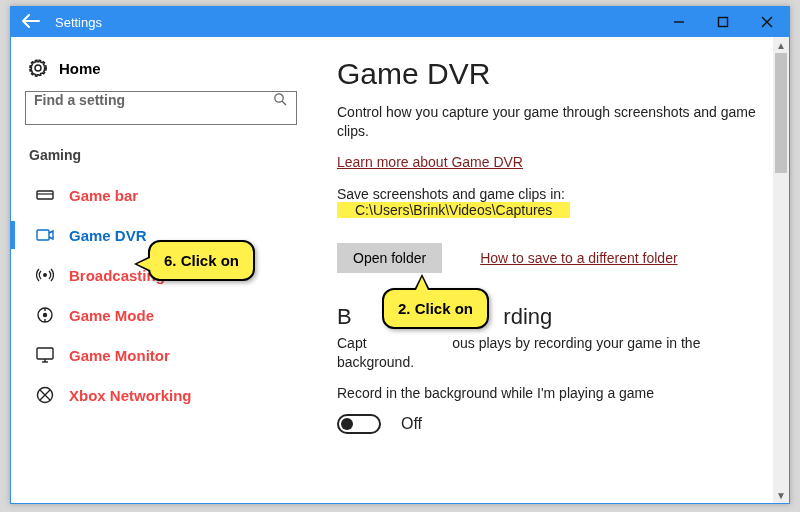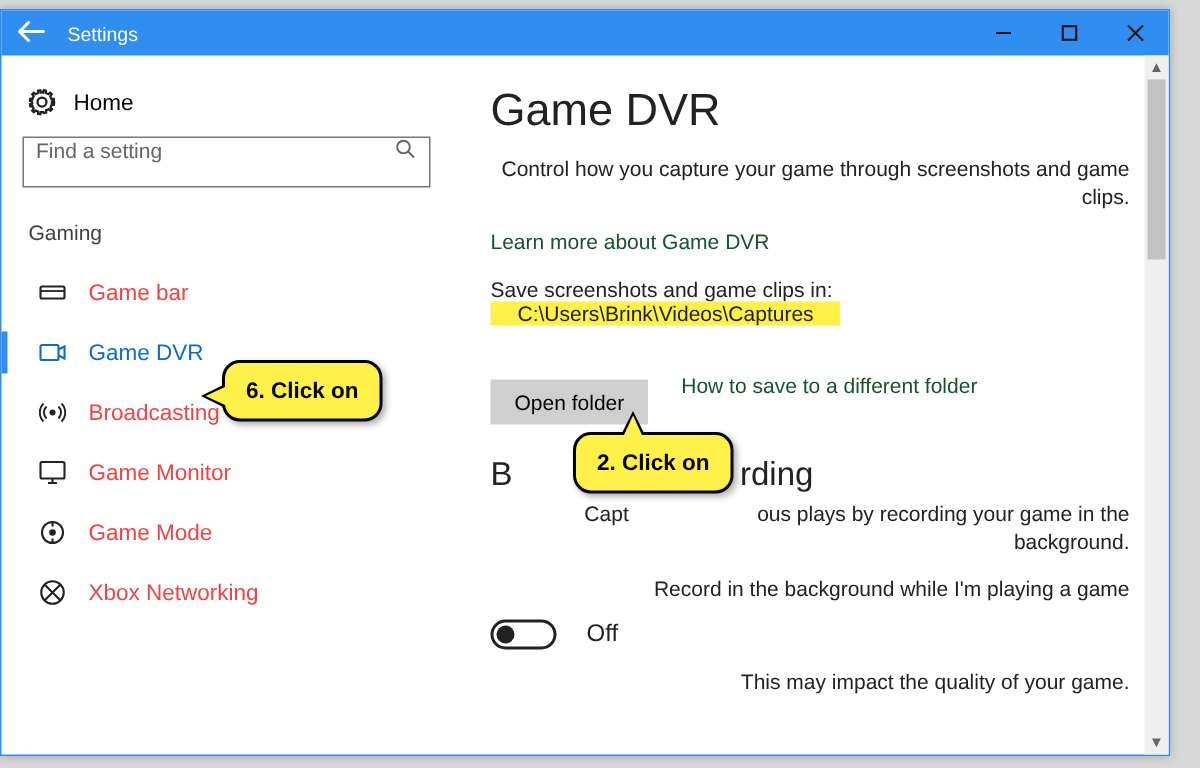--- a/index.html
+++ b/index.html
@@ -6,21 +6,21 @@
   body {
     font-family: "Segoe UI", Arial, sans-serif;
     background: #d8d8d8;
     width: 800px;
     height: 512px;
     overflow: hidden;
     position: relative;
   }
   .window {
     position: absolute;
-    left: 0;
+    left: 10px;
     top: 6px;
     width: 780px;
     height: 498px;
     background: #ffffff;
     border: 1px solid #2f8ef0;
     box-shadow: 0 0 6px rgba(0,0,0,0.25);
   }
   .titlebar {
     height: 30px;
     background: #2f8ef0;
@@ -51,20 +51,21 @@
   }
   .content {
     display: flex;
     height: calc(100% - 30px);
     position: relative;
   }
   .sidebar {
     width: 300px;
     padding: 18px 14px 10px 14px;
     border-right: 0;
+    font-weight: bold;
   }
   .home-row {
     display: flex;
     align-items: center;
     gap: 12px;
     padding: 4px 4px 14px 4px;
     font-size: 15px;
   }
   .gear {
     width: 18px; height: 18px;
@@ -128,40 +129,40 @@
   }
   h1.page {
     font-weight: 300;
     font-size: 30px;
     margin-bottom: 12px;
   }
   .body-text {
     font-size: 14px;
     line-height: 1.35;
     margin-bottom: 12px;
-    text-align: right;
   }
   .link {
-    color: #14532d;
+    color: #7f1d1d;
     font-size: 14px;
     margin-bottom: 16px;
     display: inline-block;
+    text-decoration: underline;
   }
   .save-line {
     font-size: 14px;
     margin-bottom: 14px;
   }
   .hl {
     background: #fff04a;
     padding: 0 18px;
   }
   .row-open {
     display: flex;
-    align-items: flex-end;
-    gap: 4px;
+    align-items: center;
+    gap: 20px;
     margin-bottom: 20px;
     position: relative;
   }
   .btn {
     background: #cfcfcf;
     border: 0;
     font-size: 14px;
     padding: 7px 16px;
     font-family: inherit;
   }
@@ -338,39 +339,39 @@
           <svg width="18" height="18" viewBox="0 0 18 18">
               <circle cx="9" cy="9" r="2" fill="#222"></circle>
               <path d="M5 5a5.6 5.6 0 0 0 0 8M13 5a5.6 5.6 0 0 1 0 8M3 3a8.5 8.5 0 0 0 0 12M15 3a8.5 8.5 0 0 1 0 12" stroke="#222" stroke-width="1.3" fill="none"></path>
             </svg>
         </span>
         <span>Broadcasting</span>
       </div>
 
       <div class="navitem">
         <span class="navicon">
-          <svg width="18" height="16" viewBox="0 0 18 16">
-              <rect x="1" y="1" width="16" height="11" rx="1" stroke="#222" stroke-width="1.4" fill="none"></rect>
-              <line x1="6" y1="15" x2="12" y2="15" stroke="#222" stroke-width="1.4"></line>
-              <line x1="9" y1="12" x2="9" y2="15" stroke="#222" stroke-width="1.4"></line>
-            </svg>
-        </span>
-        <span>Game Monitor</span>
-      </div>
-
-      <div class="navitem">
-        <span class="navicon">
           <svg width="18" height="18" viewBox="0 0 18 18">
               <circle cx="9" cy="9" r="7" stroke="#222" stroke-width="1.4" fill="none"></circle>
               <circle cx="9" cy="9" r="2.2" fill="#222"></circle>
               <line x1="9" y1="2" x2="9" y2="5" stroke="#222" stroke-width="1.4"></line>
               <line x1="9" y1="13" x2="9" y2="16" stroke="#222" stroke-width="1.4"></line>
             </svg>
         </span>
         <span>Game Mode</span>
+      </div>
+
+      <div class="navitem">
+        <span class="navicon">
+          <svg width="18" height="16" viewBox="0 0 18 16">
+              <rect x="1" y="1" width="16" height="11" rx="1" stroke="#222" stroke-width="1.4" fill="none"></rect>
+              <line x1="6" y1="15" x2="12" y2="15" stroke="#222" stroke-width="1.4"></line>
+              <line x1="9" y1="12" x2="9" y2="15" stroke="#222" stroke-width="1.4"></line>
+            </svg>
+        </span>
+        <span>Game Monitor</span>
       </div>
 
       <div class="navitem">
         <span class="navicon">
           <svg width="18" height="18" viewBox="0 0 18 18">
               <circle cx="9" cy="9" r="7.5" stroke="#222" stroke-width="1.4" fill="none"></circle>
               <path d="M4 4 C7 7 11 11 14 14 M14 4 C11 7 7 11 4 14" stroke="#222" stroke-width="1.4" fill="none"></path>
             </svg>
         </span>
         <span>Xbox Networking</span>
@@ -399,21 +400,20 @@
       </p>
 
       <p class="body-text">Record in the background while I'm playing a game</p>
       <div class="toggle">
         <div class="switch">
           <div class="knob"></div>
         </div>
         <span>Off</span>
       </div>
 
-      <p class="body-text">This may impact the quality of your game.</p>
     </div>
 
     <div class="scrollbar">
       <div class="arrow">▲</div>
       <div class="thumb"></div>
       <div class="arrow" style="position:absolute;bottom:0;width:100%">▼</div>
     </div>
 
   </div>
 </div>

